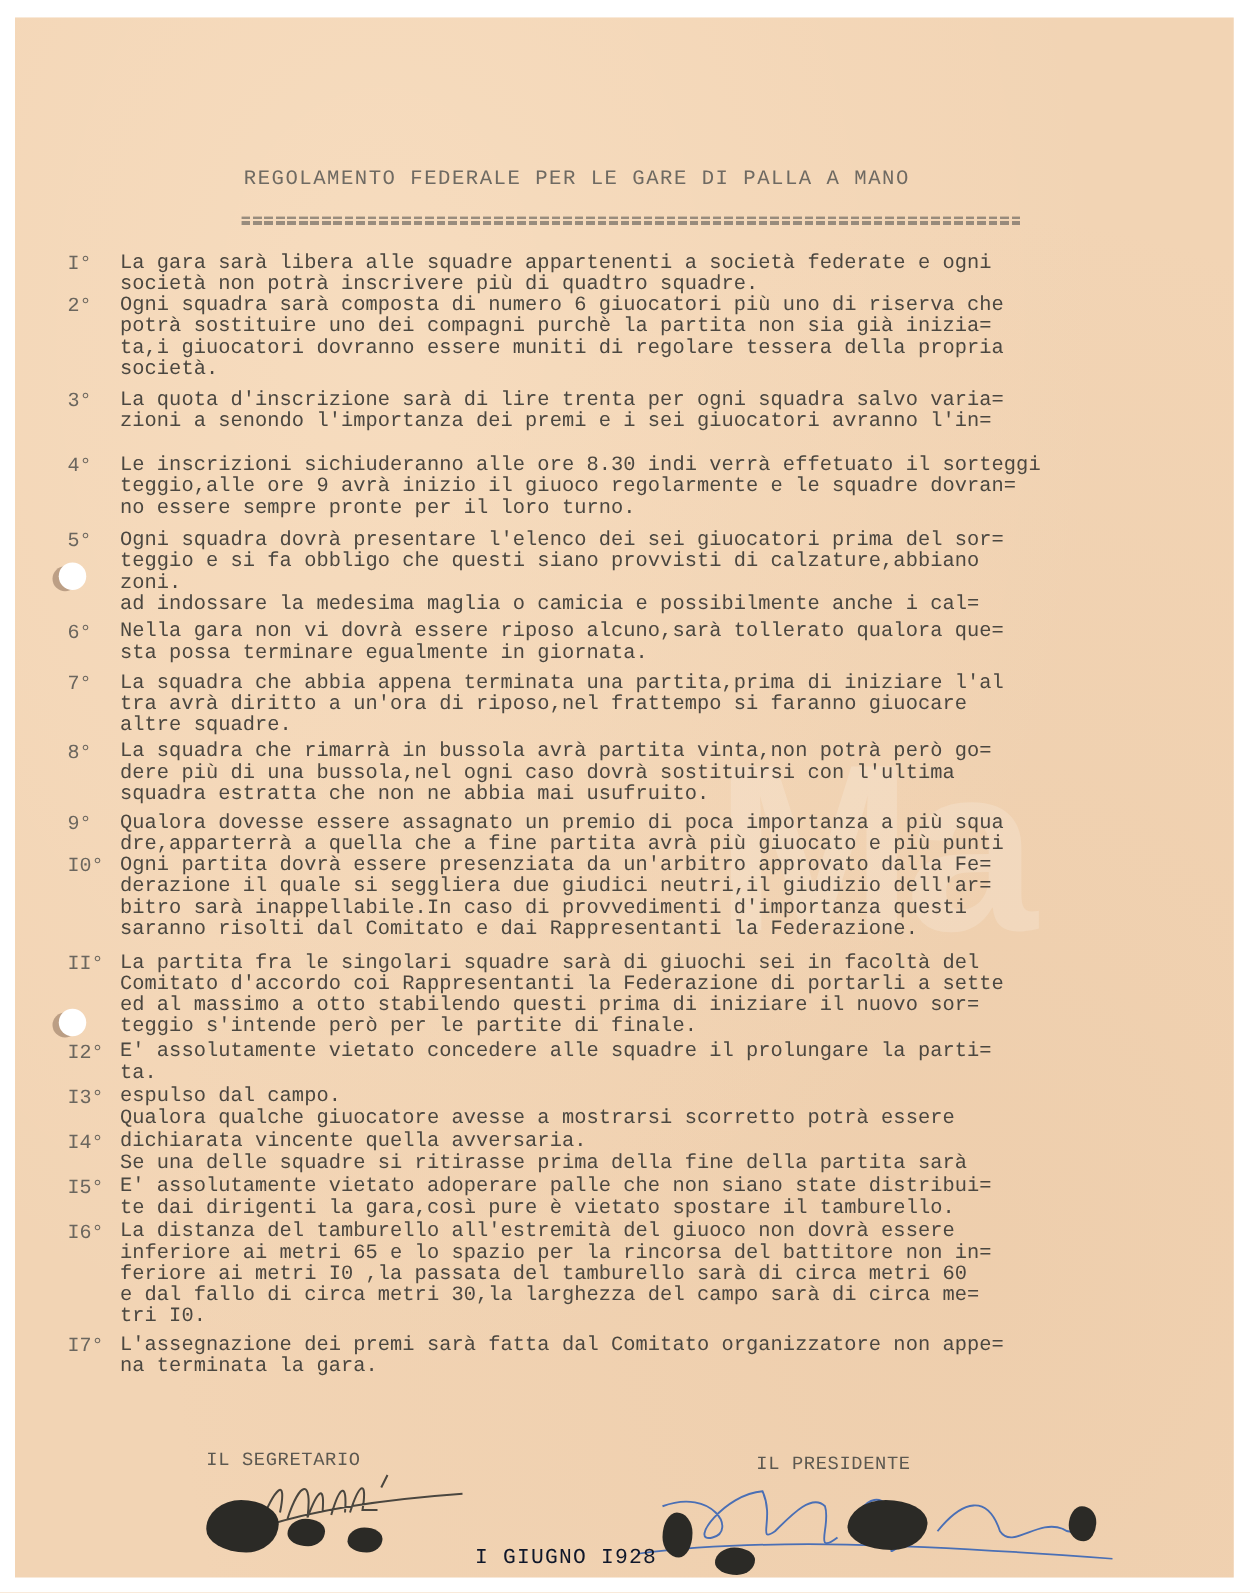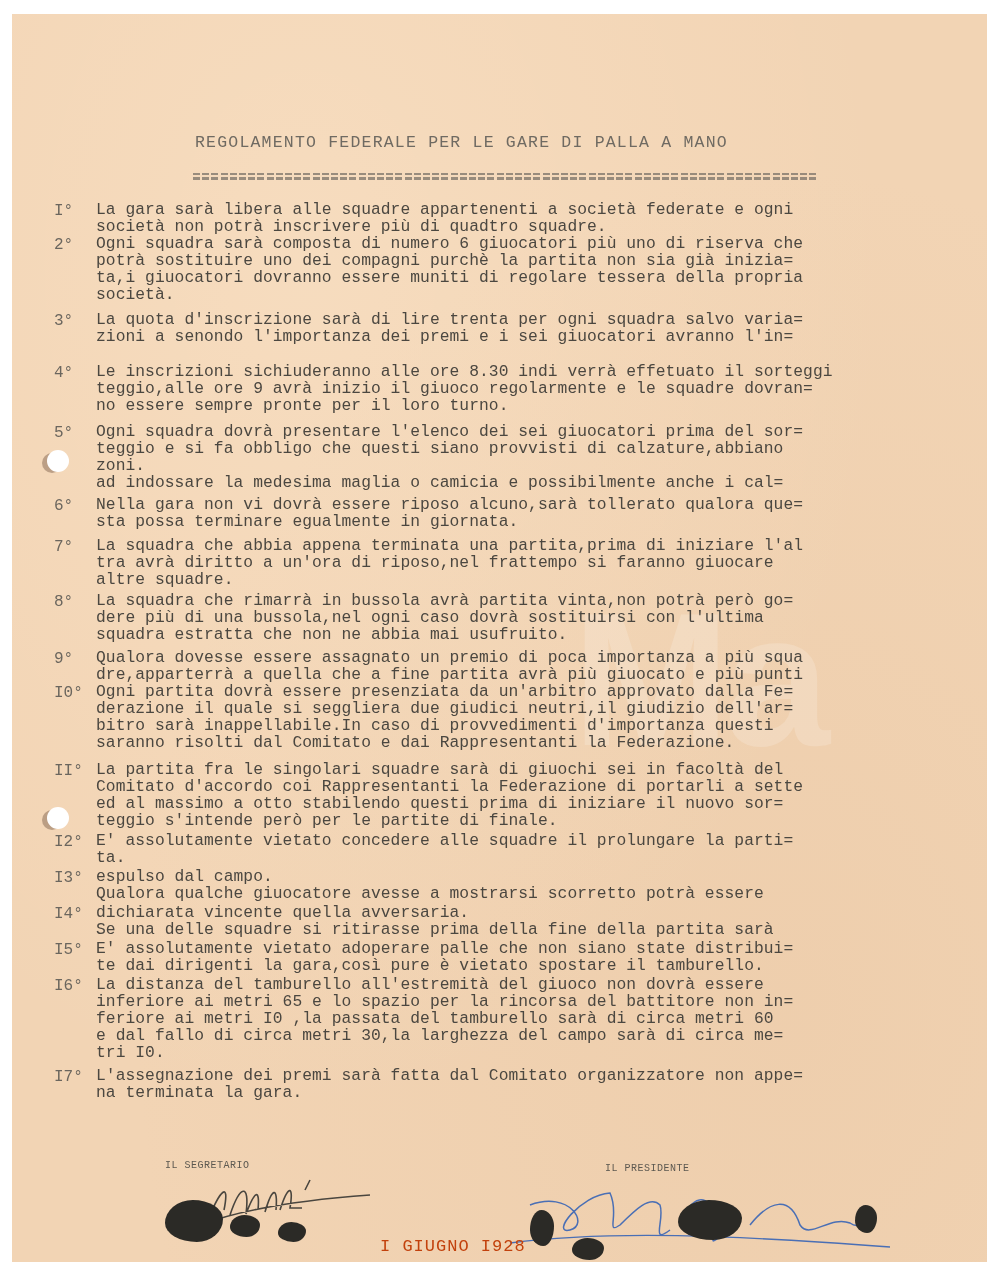--- a/index.html
+++ b/index.html
@@ -37,22 +37,22 @@
   }
   .lines { position:absolute; left:96px; }
   .line {
     display:block; height:16.9px; line-height:16.9px; font-size:16.3px; color:#4b4740;
     white-space:pre; letter-spacing:0.05px;
   }
   .hole {
     position:absolute; width:22px; height:22px; border-radius:50%; background:#ffffff;
     box-shadow:-6px 2px 0 -1px rgba(120,90,70,0.45);
   }
-  .sig-label { position:absolute; font-size:10px; color:#5c5850; letter-spacing:0.5px; white-space:pre; }
-  .date { position:absolute; left:380px; top:1237px; font-size:17px; color:#c2410c; letter-spacing:1px; white-space:pre; }
+  .sig-label { position:absolute; font-size:15px; color:#5c5850; letter-spacing:0.5px; white-space:pre; }
+  .date { position:absolute; left:380px; top:1237px; font-size:17px; color:#0f172a; letter-spacing:1px; white-space:pre; }
   .burn { position:absolute; background:#2b2a26; border-radius:48% 52% 45% 55% / 55% 45% 55% 45%; }
   svg.sig { position:absolute; overflow:visible; }
 </style>
 </head>
 <body>
 
 <div class="paper">
   <div class="watermark">Ma</div>
 </div>
 

